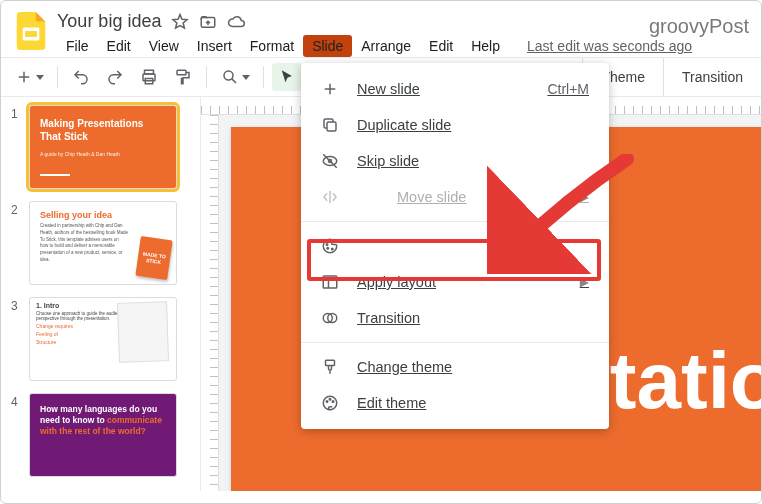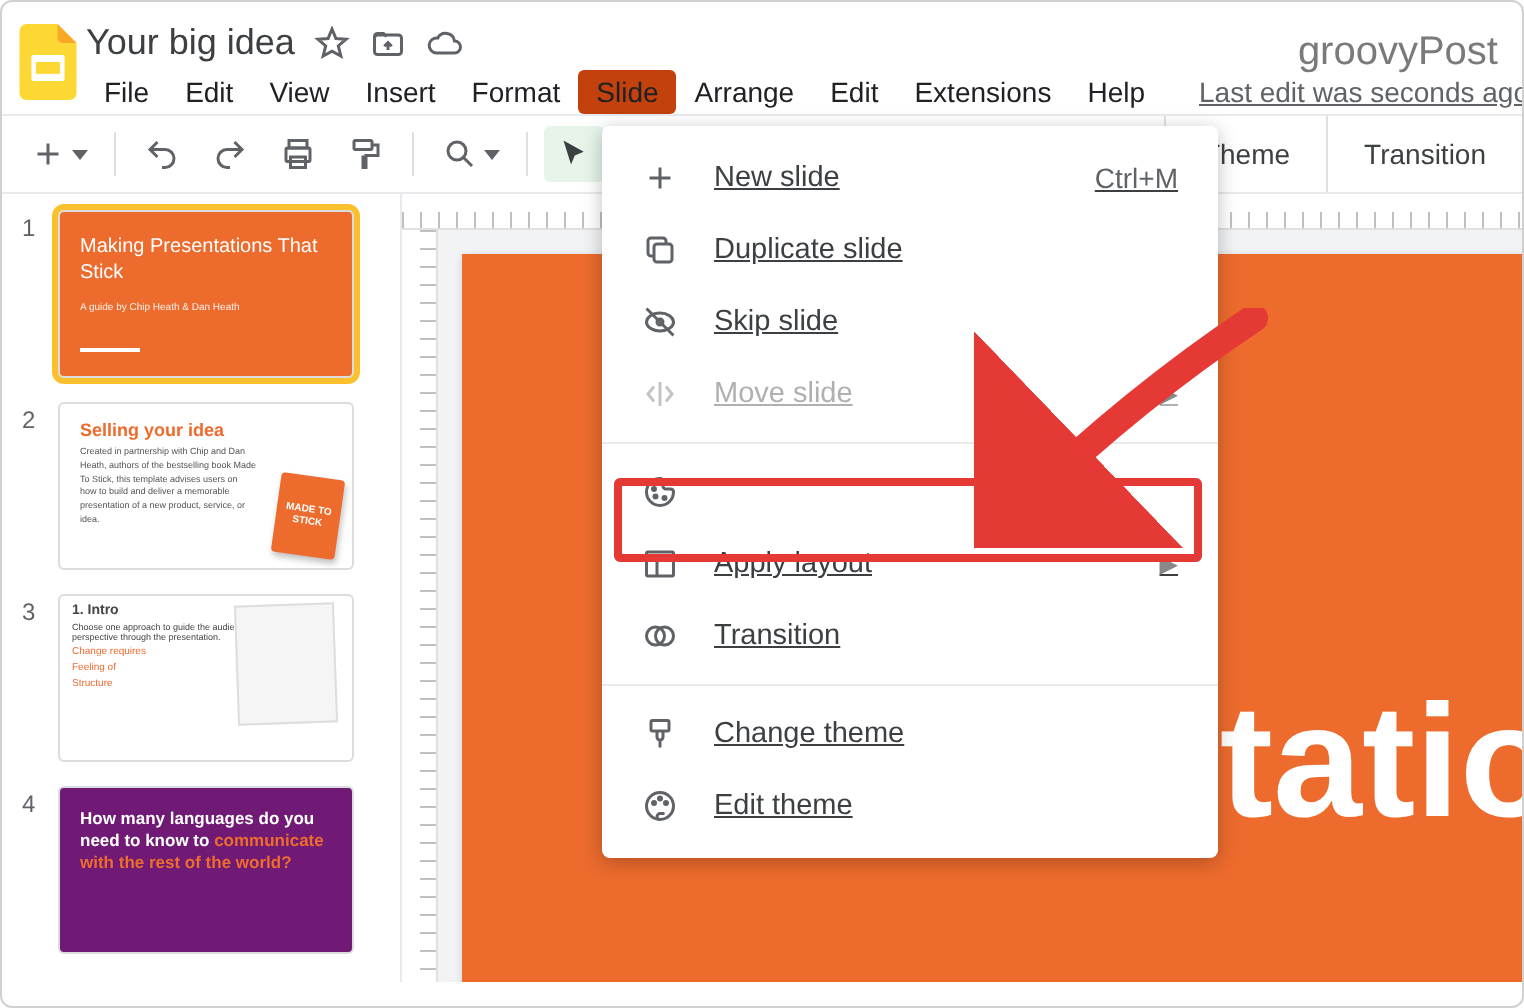--- a/index.html
+++ b/index.html
@@ -176,21 +176,21 @@
     outline: 3px solid #fbc02d;
     outline-offset: 0;
   }
   .thumb-orange {
     background: #ec6b2d;
     color: #fff;
     padding: 12px 10px;
   }
   .thumb-orange .t-title {
     font-size: 10px;
-    font-weight: normal;
+    font-weight: bold;
     line-height: 1.25;
   }
   .thumb-orange .t-sub {
     font-size: 5px;
     margin-top: 8px;
     opacity: .9;
   }
   .thumb-orange .t-bar {
     position: absolute;
     left: 10px;
@@ -331,20 +331,21 @@
     height: 36px;
     padding: 0 20px 0 18px;
     font-size: 14.5px;
     color: #3c4043;
     cursor: pointer;
     position: relative;
     text-decoration: underline;
   }
   .dd-item.disabled {
     color: #b0b0b0;
+    gap: 40px;
   }
   .dd-icon {
     width: 22px;
     margin-right: 16px;
     display: inline-flex;
     align-items: center;
     justify-content: center;
     color: #5f6368;
   }
   .dd-item.disabled .dd-icon { color: #c4c4c4; }
@@ -421,21 +422,20 @@
     </div>
     <div class="menubar">
       <div class="menu-item">File</div>
       <div class="menu-item">Edit</div>
       <div class="menu-item">View</div>
       <div class="menu-item">Insert</div>
       <div class="menu-item">Format</div>
       <div class="menu-item active">Slide</div>
       <div class="menu-item">Arrange</div>
       <div class="menu-item">Edit</div>
-      <div class="menu-item">Extensions</div>
       <div class="menu-item">Help</div>
       <span class="last-edit">Last edit was seconds ago</span>
     </div>
   </div>
 </div>
 
 <div class="toolbar-wrap">
   <div class="tb-btn tb-with-caret">
     <svg viewBox="0 0 24 24" stroke="currentColor" stroke-width="2">
         <path d="M12 5v14M5 12h14"></path>

